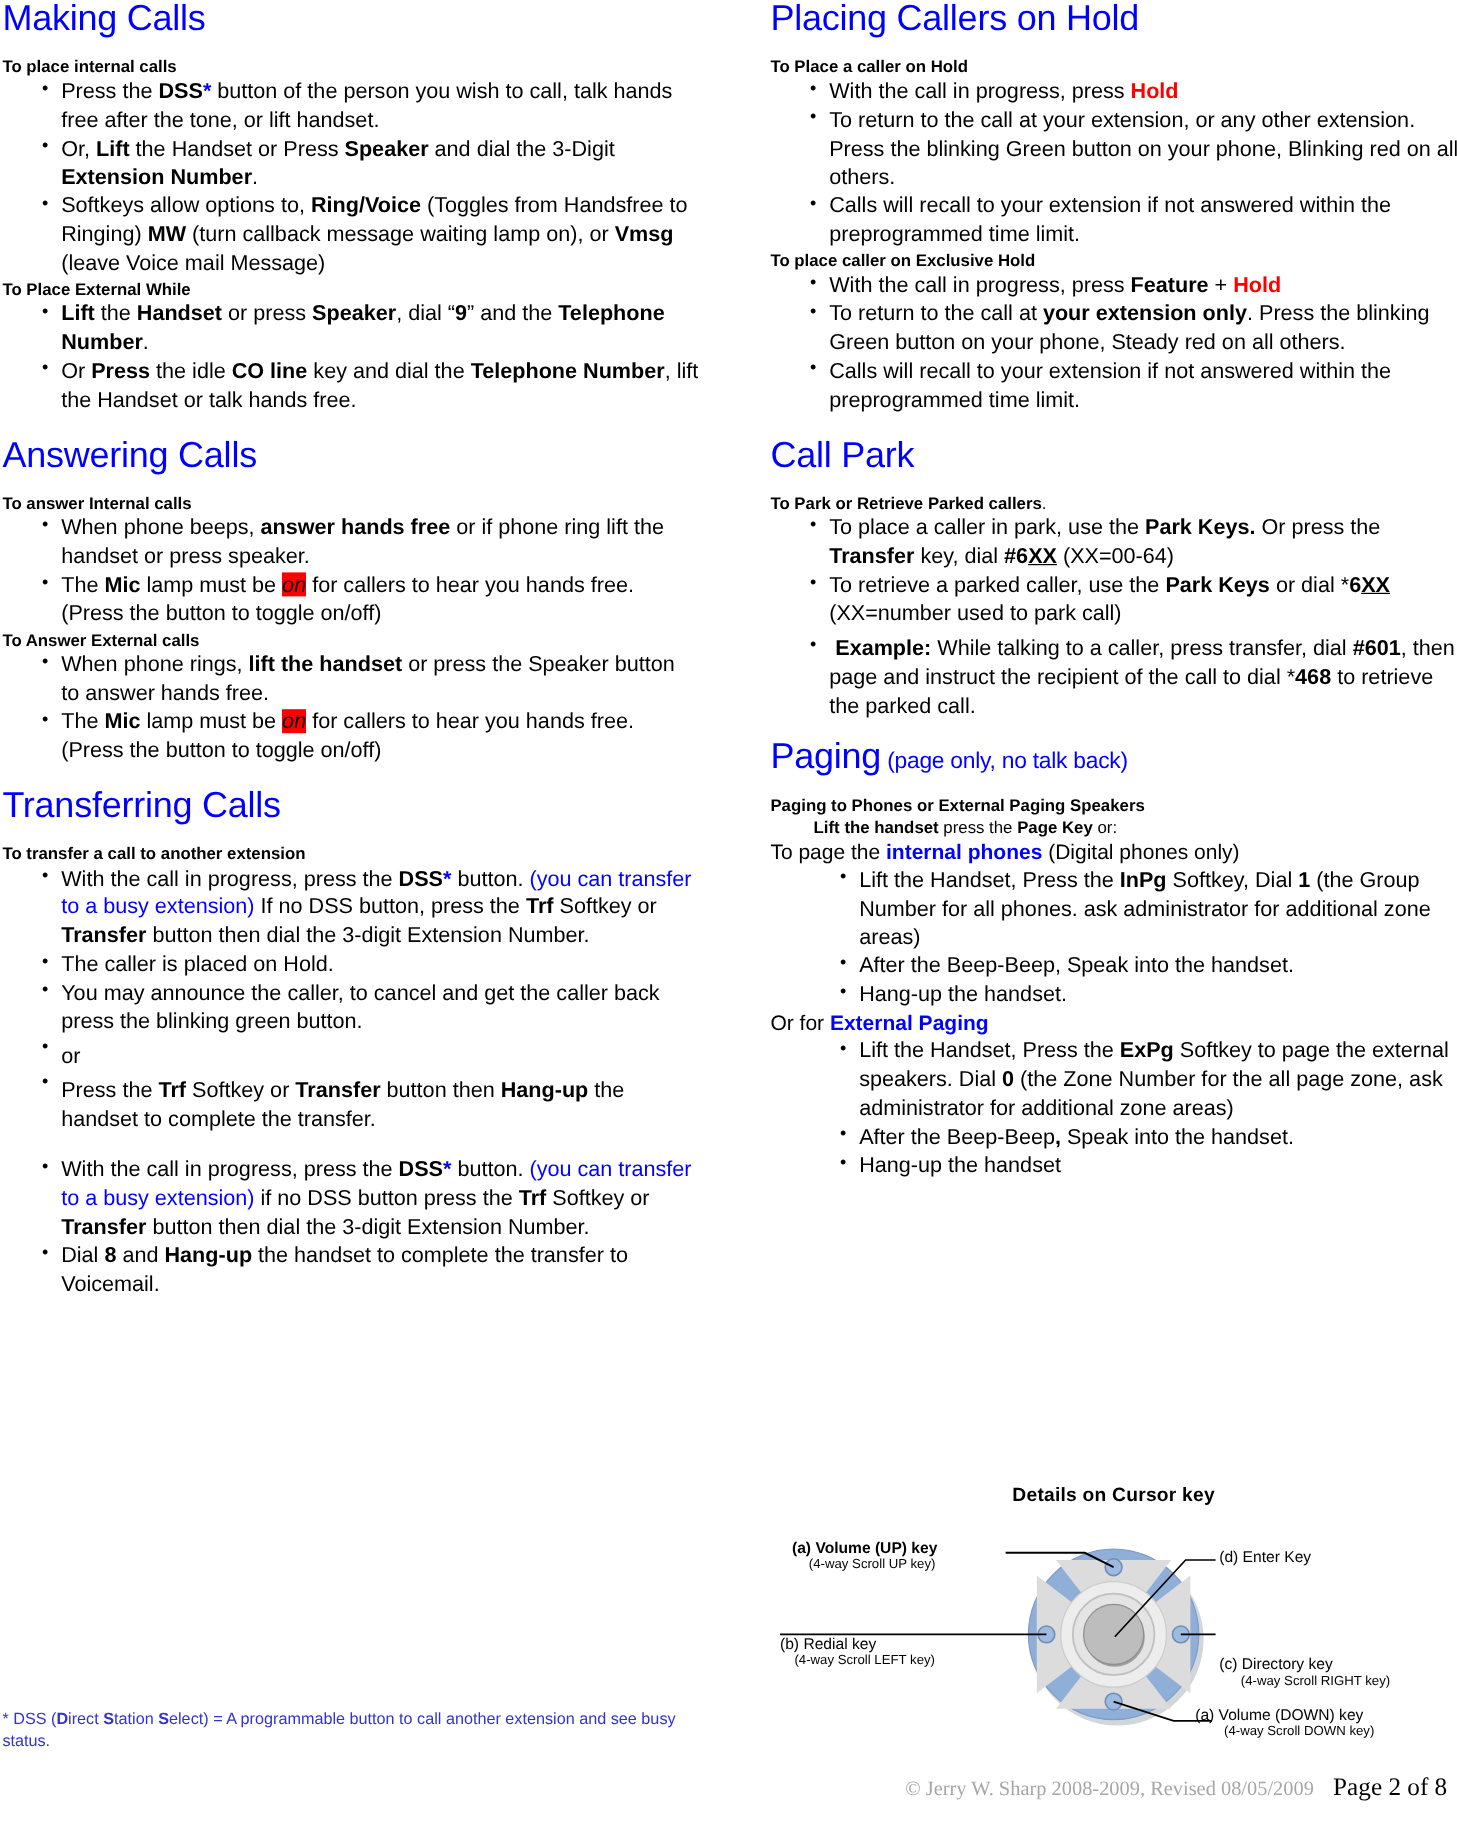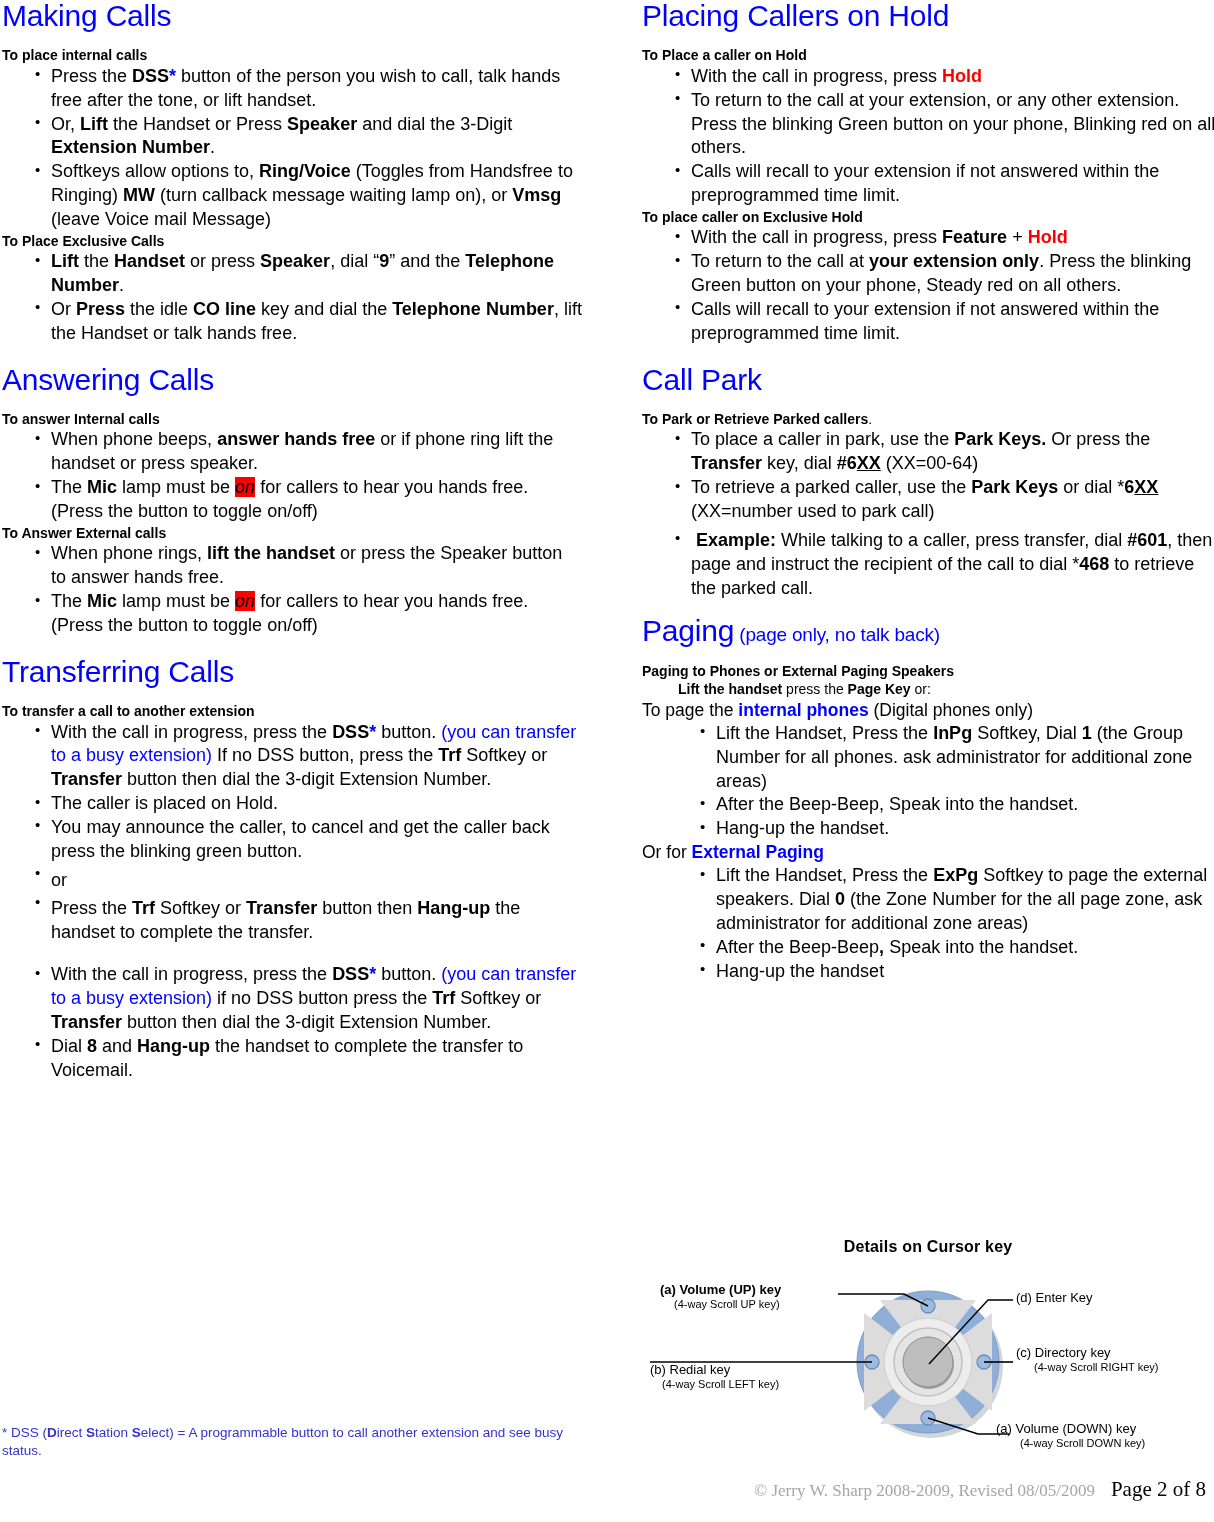--- a/index.html
+++ b/index.html
@@ -147,42 +147,42 @@
     white-space: nowrap;
   }
   .dlabel .l1 { font-size: 13px; }
   .dlabel .l2 { font-size: 11px; }
   .dlabel b { font-weight: bold; }
   .lbl-a-up    { left: 12px;  top: 44px;  text-align: left; }
   .lbl-a-up .l2{ display:block; padding-left: 14px; }
   .lbl-b       { left: 2px;   top: 124px; }
   .lbl-b .l2   { display:block; padding-left: 12px; }
   .lbl-d       { left: 368px; top: 52px; }
-  .lbl-c       { left: 368px; top: 107px; }
+  .lbl-c       { left: 368px; top: 141px; }
   .lbl-c .l2   { display:block; padding-left: 18px; }
   .lbl-a-dn    { left: 348px; top: 183px; }
   .lbl-a-dn .l2{ display:block; padding-left: 24px; }
 </style>
 </head>
 <body>
 
 <div class="page">
 
   <div class="col col-left">
 
     <h1 class="section">Making Calls</h1>
 
     <div class="subhead">To place internal calls</div>
     <ul class="bl">
       <li><span>Press the </span><b>DSS</b><b class="blue">*</b><span> button of the person you wish to call, talk hands free after the tone, or lift handset.</span></li>
       <li><span>Or, </span><b>Lift</b><span> the Handset or Press </span><b>Speaker</b><span> and dial the 3-Digit </span><b>Extension Number</b><span>.</span></li>
       <li><span>Softkeys allow options to, </span><b>Ring/Voice</b><span> (Toggles from Handsfree to Ringing) </span><b>MW</b><span> (turn callback message waiting lamp on), or </span><b>Vmsg</b><span> (leave Voice mail Message)</span></li>
     </ul>
 
-    <div class="subhead">To Place Exclusive Calls</div>
+    <div class="subhead">To Place External While</div>
     <ul class="bl">
       <li><b>Lift</b><span> the </span><b>Handset</b><span> or press </span><b>Speaker</b><span>, dial “</span><b>9</b><span>” and the </span><b>Telephone Number</b><span>.</span></li>
       <li><span>Or </span><b>Press</b><span> the idle </span><b>CO line</b><span> key and dial the </span><b>Telephone Number</b><span>, lift the Handset or talk hands free.</span></li>
     </ul>
 
     <div class="gap-md"></div>
     <h1 class="section">Answering Calls</h1>
 
     <div class="subhead">To answer Internal calls</div>
     <ul class="bl">

